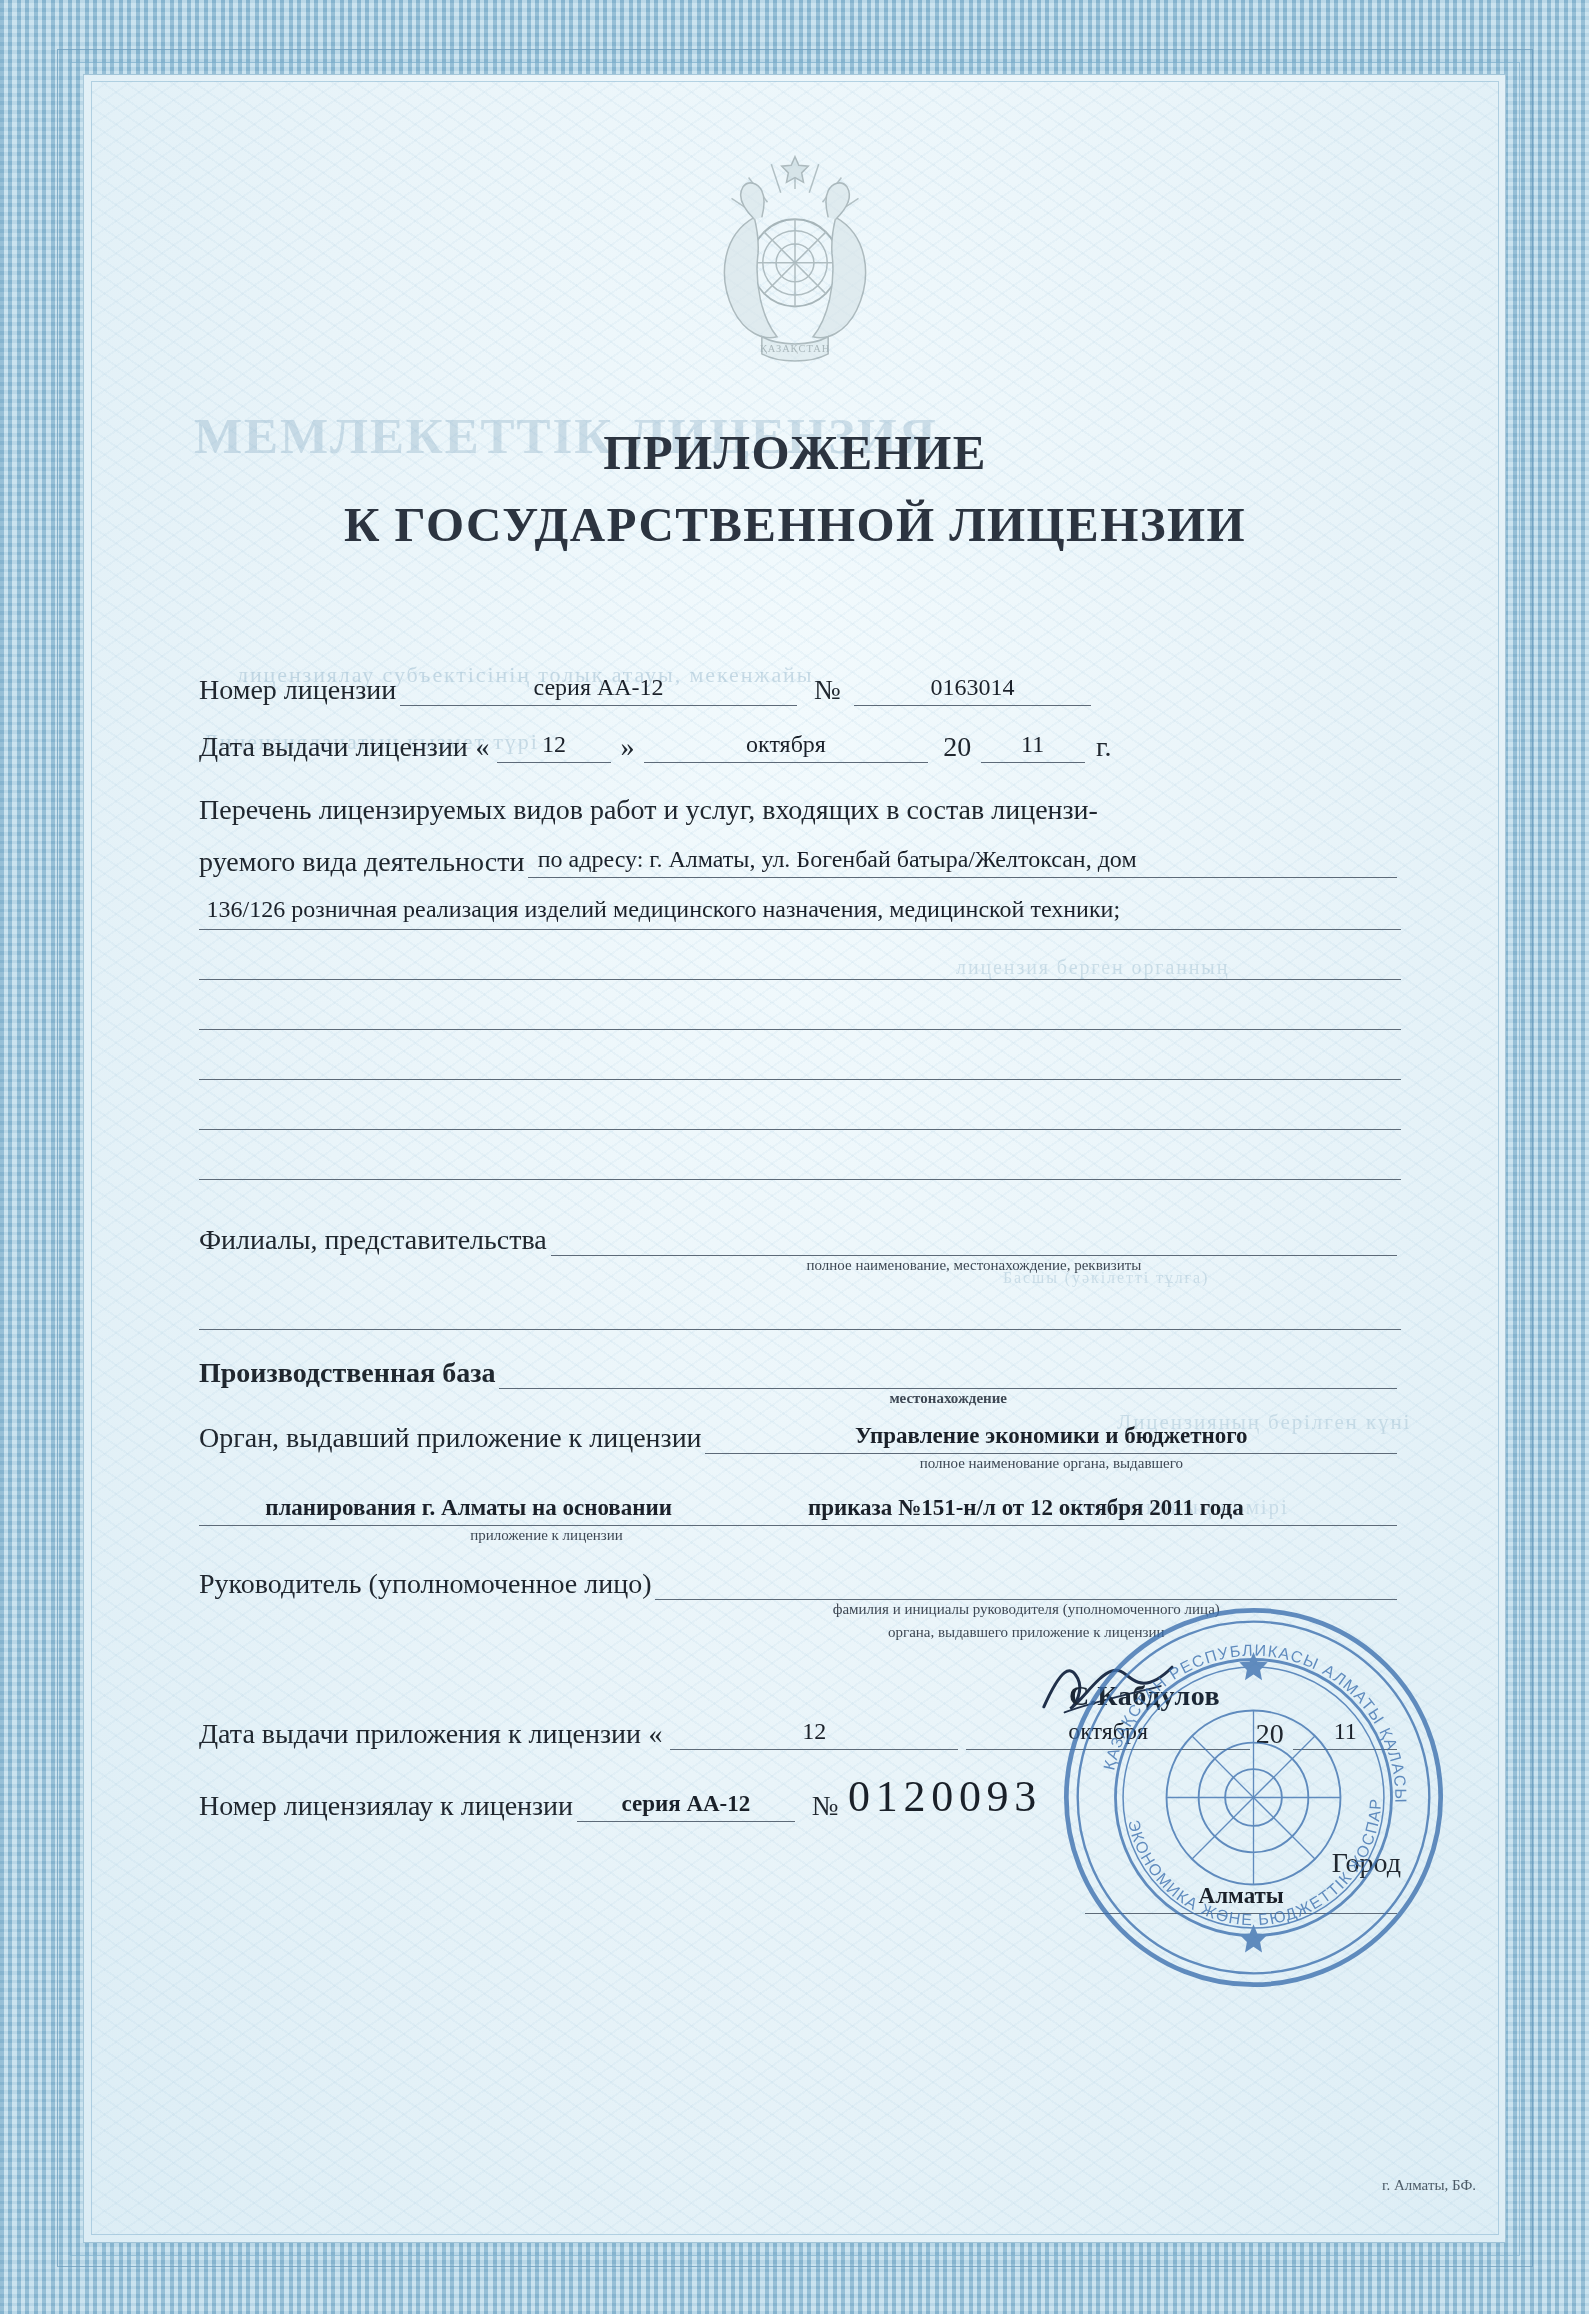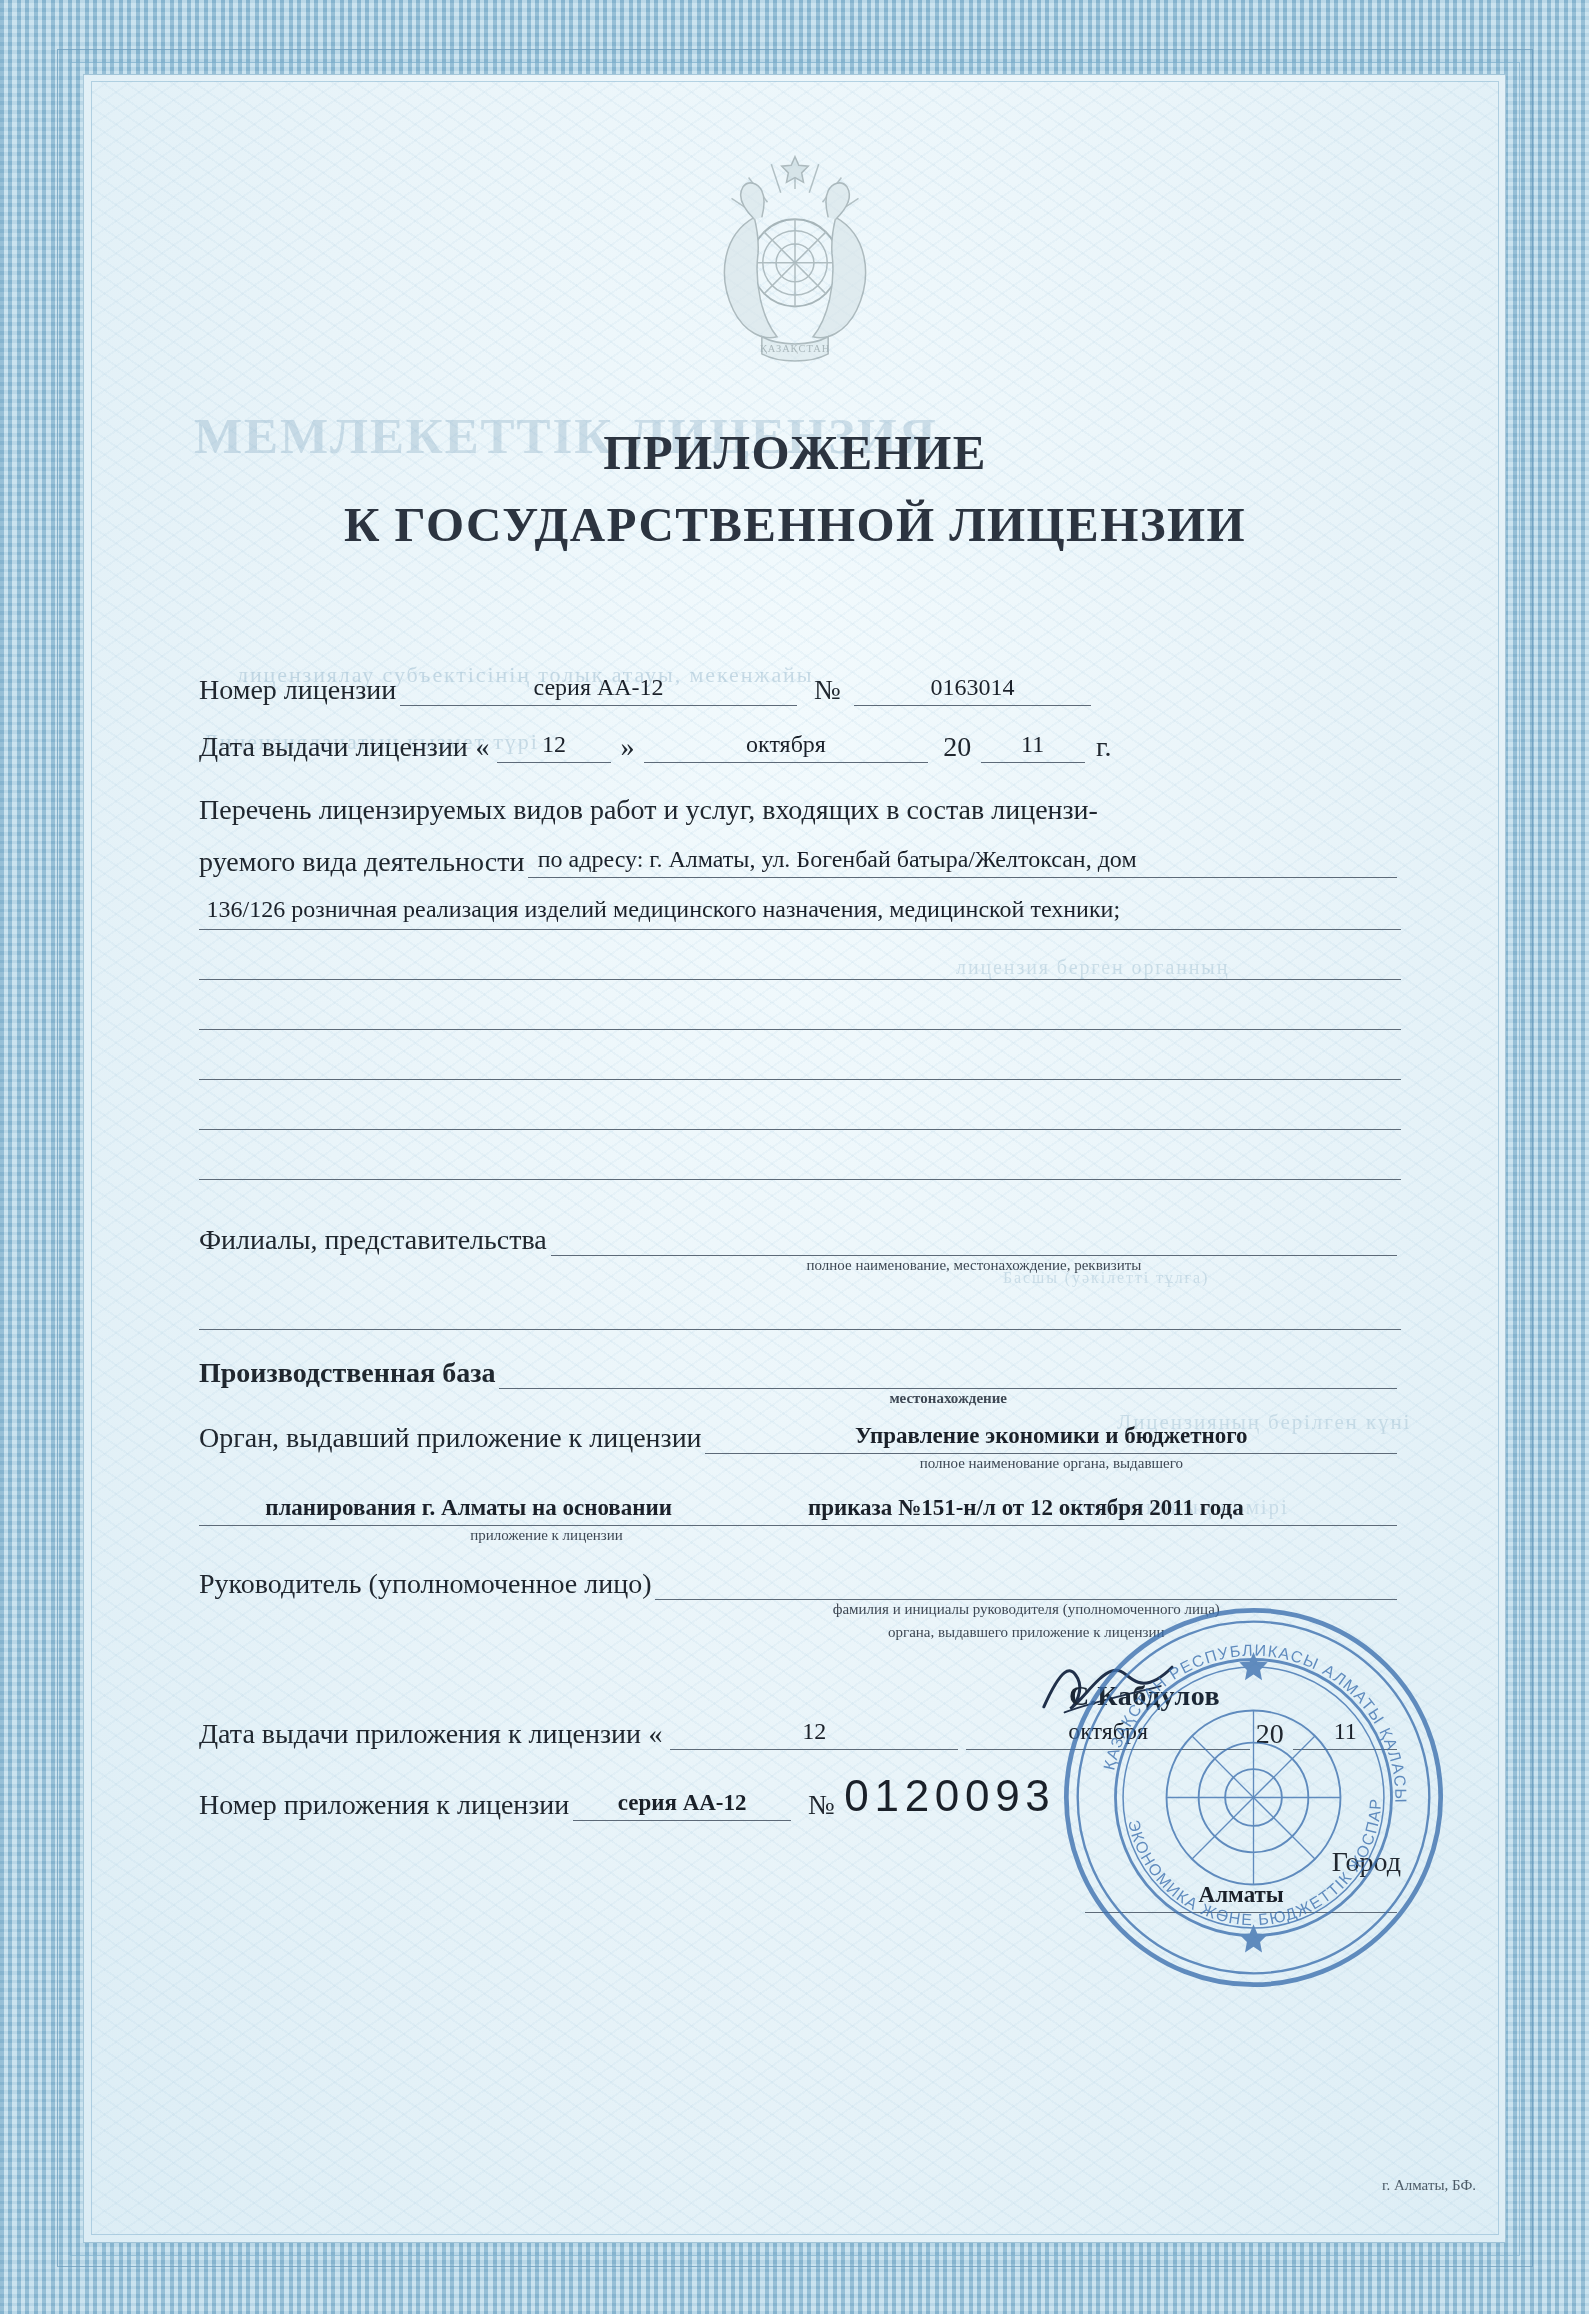--- a/index.html
+++ b/index.html
@@ -178,21 +178,21 @@
 
   .numsign {
     font-size: 28px;
     padding: 0 9.5px 0 13.2px;
     color: #20272f;
   }
   .big-number {
     font-size: 44px;
     letter-spacing: 5.7px;
     color: #1a2029;
-    font-family: Liberation Sans, sans-serif;
+    font-family: Liberation Serif, serif;
   }
 
   .para {
     font-size: 28px;
     line-height: 44px;
     text-align: justify;
     color: #20272f;
     margin-bottom: 1.9px;
   }
 
@@ -392,21 +392,21 @@
       <span class="fill w-month nogrow">
         <span class="val">октября</span>
       </span>
       <span class="lbl" style="padding:0 5.7px 0 1.9px;">20</span>
       <span class="fill w-year nogrow">
         <span class="val">11</span>
       </span>
     </div>
 
     <div class="row" style="margin-top:21px;">
-      <span class="lbl">Номер приложения к лицензии</span>
+      <span class="lbl">Номер лицензиялау к лицензии</span>
       <span class="fill w-ser nogrow">
         <span class="val bold">серия АА-12</span>
       </span>
       <span class="numsign">№</span>
       <span class="big-number">0120093</span>
       <span style="flex:1"></span>
     </div>
 
     <div class="row" style="margin-top:24.6px;flex-direction:column;">
       <span class="lbl">Город</span>

